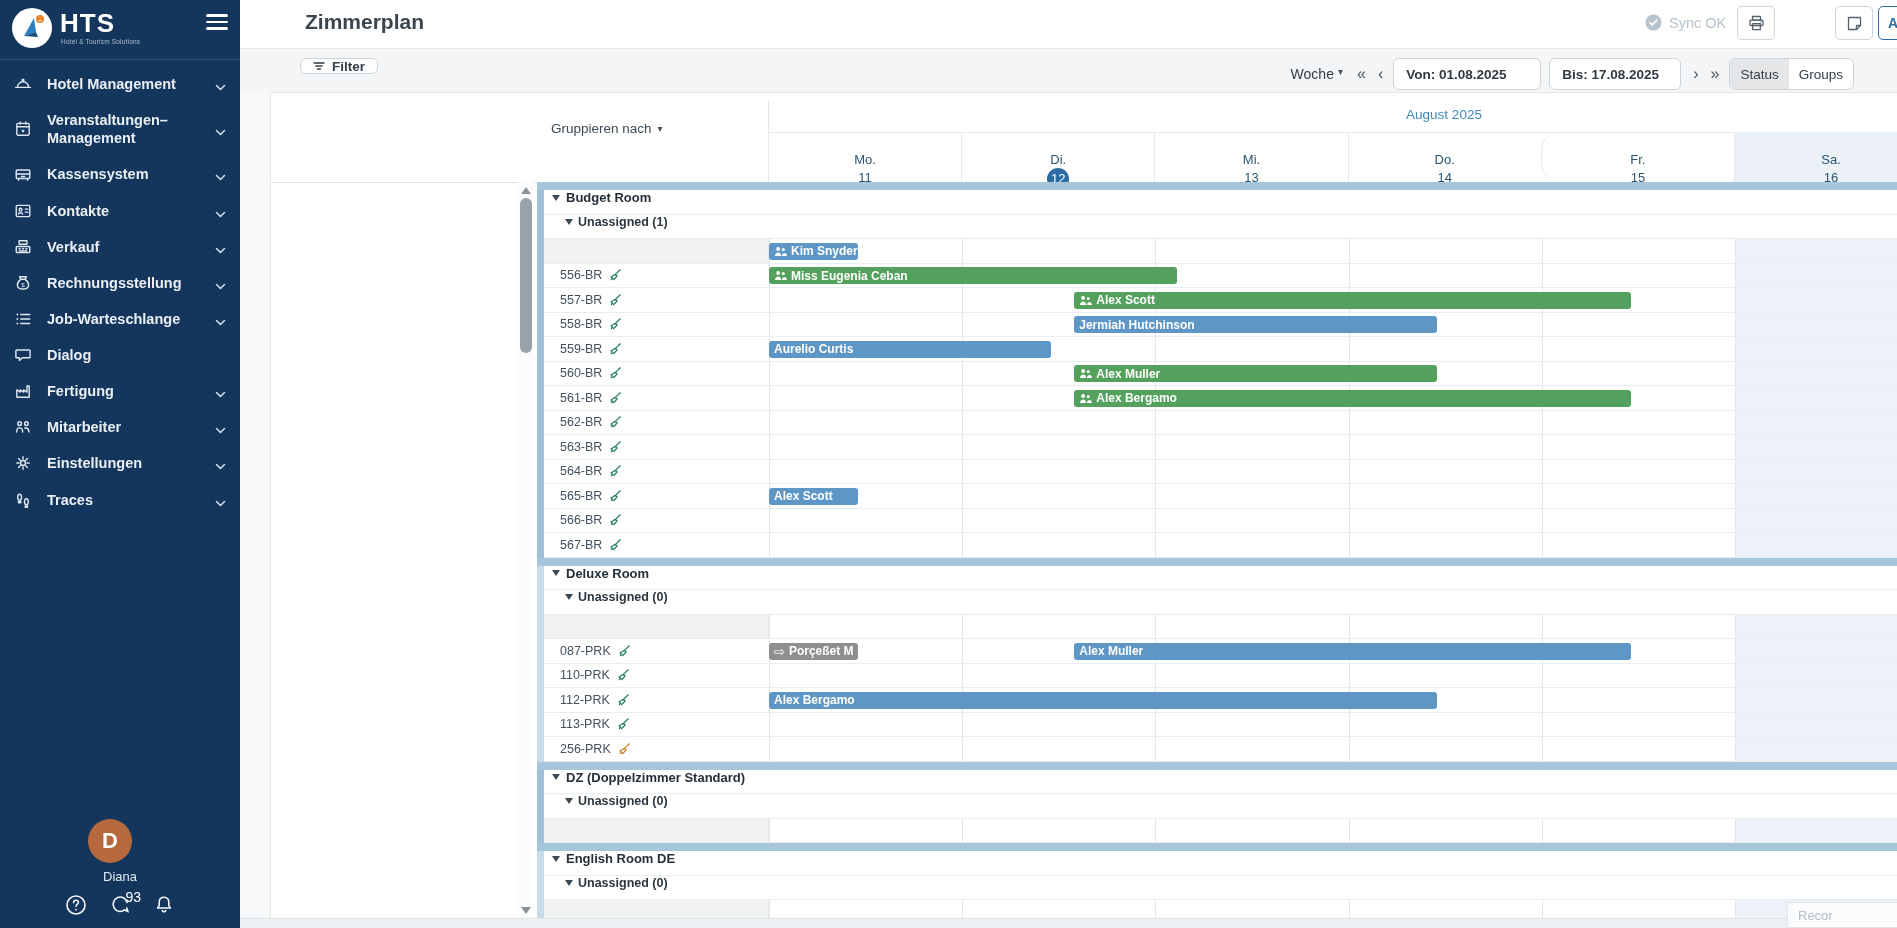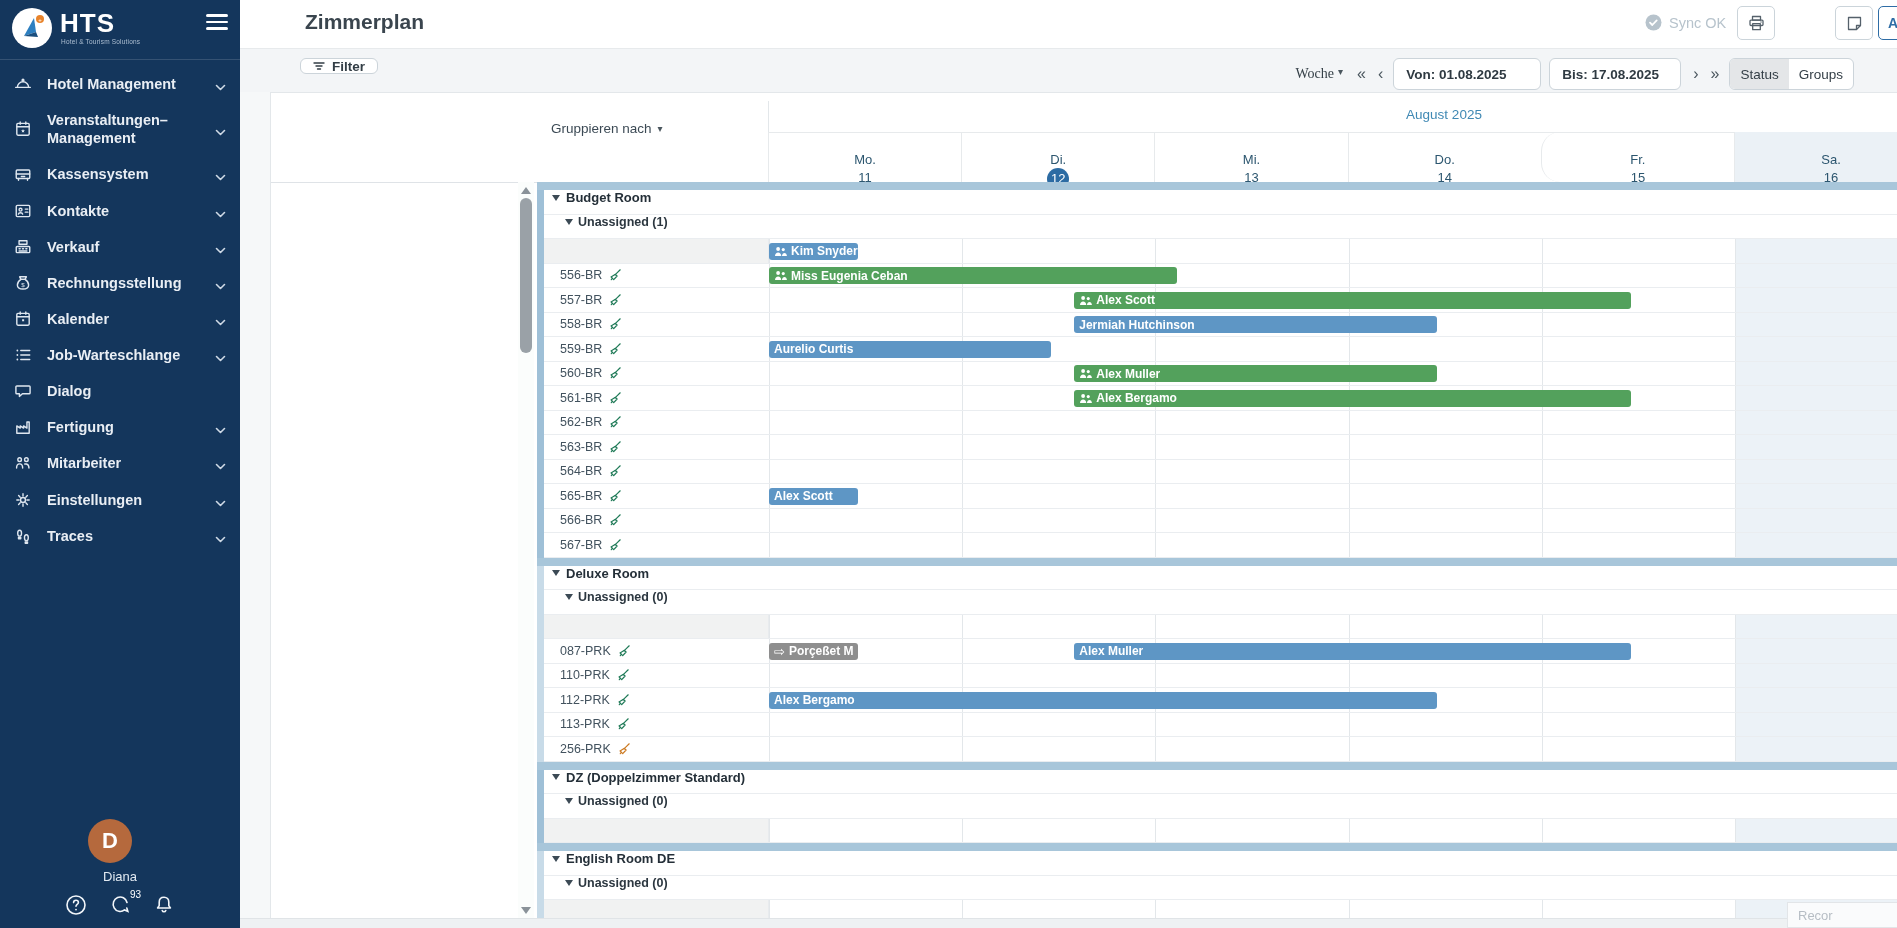--- a/index.html
+++ b/index.html
@@ -21,39 +21,39 @@
   .nav-icon svg { width:18px; height:18px; }
   .nav-label { font-size:14.5px; font-weight:600; color:#e9eef4; line-height:1.25; max-width:150px; }
   .nav-chev { position:absolute; right:14px; top:50%; margin-top:-5px; color:#cfdae6; }
   .nav-chev svg { width:11px; height:11px; }
   #user-block { position:absolute; left:0; bottom:8px; width:240px; text-align:center; }
   #avatar { position:absolute; left:88px; top:0; width:44px; height:44px; border-radius:50%; background:#b5693d; color:#fff; font-size:22px; font-weight:600; line-height:44px; text-align:center; }
   #user-name { padding-top:50px; font-size:13px; color:#e2eaf2; }
   #user-icons { margin-top:10px; display:flex; justify-content:center; gap:22px; height:26px; }
   .u-icon { position:relative; width:22px; height:22px; color:#f2f6fa; cursor:pointer; }
   .u-icon svg { width:22px; height:22px; }
-  #chat-badge { position:absolute; top:-5px; right:-10px; font-size:10px; color:#fff; }
+  #chat-badge { position:absolute; top:-5px; right:-10px; font-size:14px; color:#fff; }
 
   
   #main { position:absolute; left:240px; top:0; right:0; bottom:0; }
   #topbar { position:absolute; left:0; top:0; right:0; height:48px; background:#fff; }
   #page-title { position:absolute; left:65px; top:10px; font-size:21px; font-weight:700; color:#3a454e; }
   #sync { position:absolute; left:1405px; top:14px; display:flex; align-items:center; gap:7px; color:#b7c3cc; font-size:14.5px; }
   #sync svg { width:17px; height:17px; }
   .top-btn { position:absolute; top:6px; width:38px; height:34px; background:#fff; border:1px solid #cbd4da; border-radius:5px; display:flex; align-items:center; justify-content:center; color:#55616b; cursor:pointer; }
   .top-btn svg { width:17px; height:17px; }
   #btn-print { left:1497px; }
   #btn-aa { left:1638px; border-color:#2e6da6; color:#2e6da6; font-size:14px; font-weight:700;text-align:right; }
   #btn-note { left:1595px; }
 
   #filterbar { position:absolute; left:0; top:48px; right:0; height:44px; background:#f3f5f7; border-top:1px solid #e7eaec; }
   #btn-filter { position:absolute; left:60px; top:9px; height:16px; padding:0 12px; background:#fff; border:1px solid #ccd4da; border-radius:6px; display:flex; align-items:center; gap:7px; font-size:13.5px; font-weight:700; color:#333e46; cursor:pointer; }
   #btn-filter svg { width:12px; height:12px; }
   #fb-right { position:absolute; right:43px; top:9px; height:32px; display:flex; align-items:center; gap:8px; }
-  #range-mode { font-size:14px; color:#333e46; margin-right:4px; cursor:pointer; display:flex; gap:4px;font-family:Liberation Serif, serif; }
+  #range-mode { font-size:14px; color:#333e46; margin-right:4px; cursor:pointer; display:flex; gap:4px; }
   .caret { font-size:10px; color:#4a565e; }
   .nav-arrow { font-size:16px; color:#4a565e; cursor:pointer; padding:0 2px; }
   .date-box { height:32px; background:#fff; border:1px solid #ccd4da; border-radius:6px; font-size:13.5px; font-weight:700; color:#2f3a42; padding:0 12px; display:flex; align-items:center; cursor:text; }
   #von-box { width:148px; }
   #bis-box { width:132px; margin-right:2px; }
   #seg-group { height:32px; background:#fff; border:1px solid #ccd4da; border-radius:6px; display:flex; align-items:center; overflow:hidden; }
   .seg { padding:0 10px; font-size:13.5px; color:#333e46; height:100%; display:flex; align-items:center; cursor:pointer; }
   .seg.active { background:#e4e6e8; }
 
   
@@ -186,33 +186,20 @@
               <path d="M1.5 3.5 5.5 7.5 9.5 3.5"></path>
             </svg></span>
         </div>
         <div class="nav-item">
           <span class="nav-icon"><svg viewBox="0 0 16 16" fill="none" stroke="currentColor" stroke-width="1.25" stroke-linecap="round" stroke-linejoin="round">
               <path d="M6.2 4.8 5 2.5h6L9.8 4.8z"></path>
               <path d="M6.2 4.8h3.6c2 1.3 3.2 3 3.2 4.9 0 2.3-2 3.6-5 3.6s-5-1.3-5-3.6c0-1.9 1.2-3.6 3.2-4.9z"></path>
               <text x="8" y="11.2" font-size="5.5" fill="currentColor" stroke="none" text-anchor="middle" font-family="inherit">$</text>
             </svg></span>
           <span class="nav-label">Rechnungsstellung</span>
-          <span class="nav-chev"><svg viewBox="0 0 11 11" fill="none" stroke="currentColor" stroke-width="1.6" stroke-linecap="round" stroke-linejoin="round">
-              <path d="M1.5 3.5 5.5 7.5 9.5 3.5"></path>
-            </svg></span>
-        </div>
-        <div class="nav-item">
-          <span class="nav-icon"><svg viewBox="0 0 16 16" fill="none" stroke="currentColor" stroke-width="1.25" stroke-linecap="round" stroke-linejoin="round">
-              <rect x="2.5" y="3" width="11" height="10.5" rx="1"></rect>
-              <line x1="2.5" y1="6" x2="13.5" y2="6"></line>
-              <line x1="5.5" y1="1.8" x2="5.5" y2="3.8"></line>
-              <line x1="10.5" y1="1.8" x2="10.5" y2="3.8"></line>
-              <rect x="7.2" y="8.2" width="1.8" height="1.8" fill="currentColor" stroke="none"></rect>
-            </svg></span>
-          <span class="nav-label">Kalender</span>
           <span class="nav-chev"><svg viewBox="0 0 11 11" fill="none" stroke="currentColor" stroke-width="1.6" stroke-linecap="round" stroke-linejoin="round">
               <path d="M1.5 3.5 5.5 7.5 9.5 3.5"></path>
             </svg></span>
         </div>
         <div class="nav-item">
           <span class="nav-icon"><svg viewBox="0 0 16 16" fill="none" stroke="currentColor" stroke-width="1.25" stroke-linecap="round" stroke-linejoin="round">
               <circle cx="3" cy="4" r="0.8" fill="currentColor" stroke="none"></circle>
               <circle cx="3" cy="8" r="0.8" fill="currentColor" stroke="none"></circle>
               <circle cx="3" cy="12" r="0.8" fill="currentColor" stroke="none"></circle>
               <line x1="6" y1="4" x2="14" y2="4"></line>

